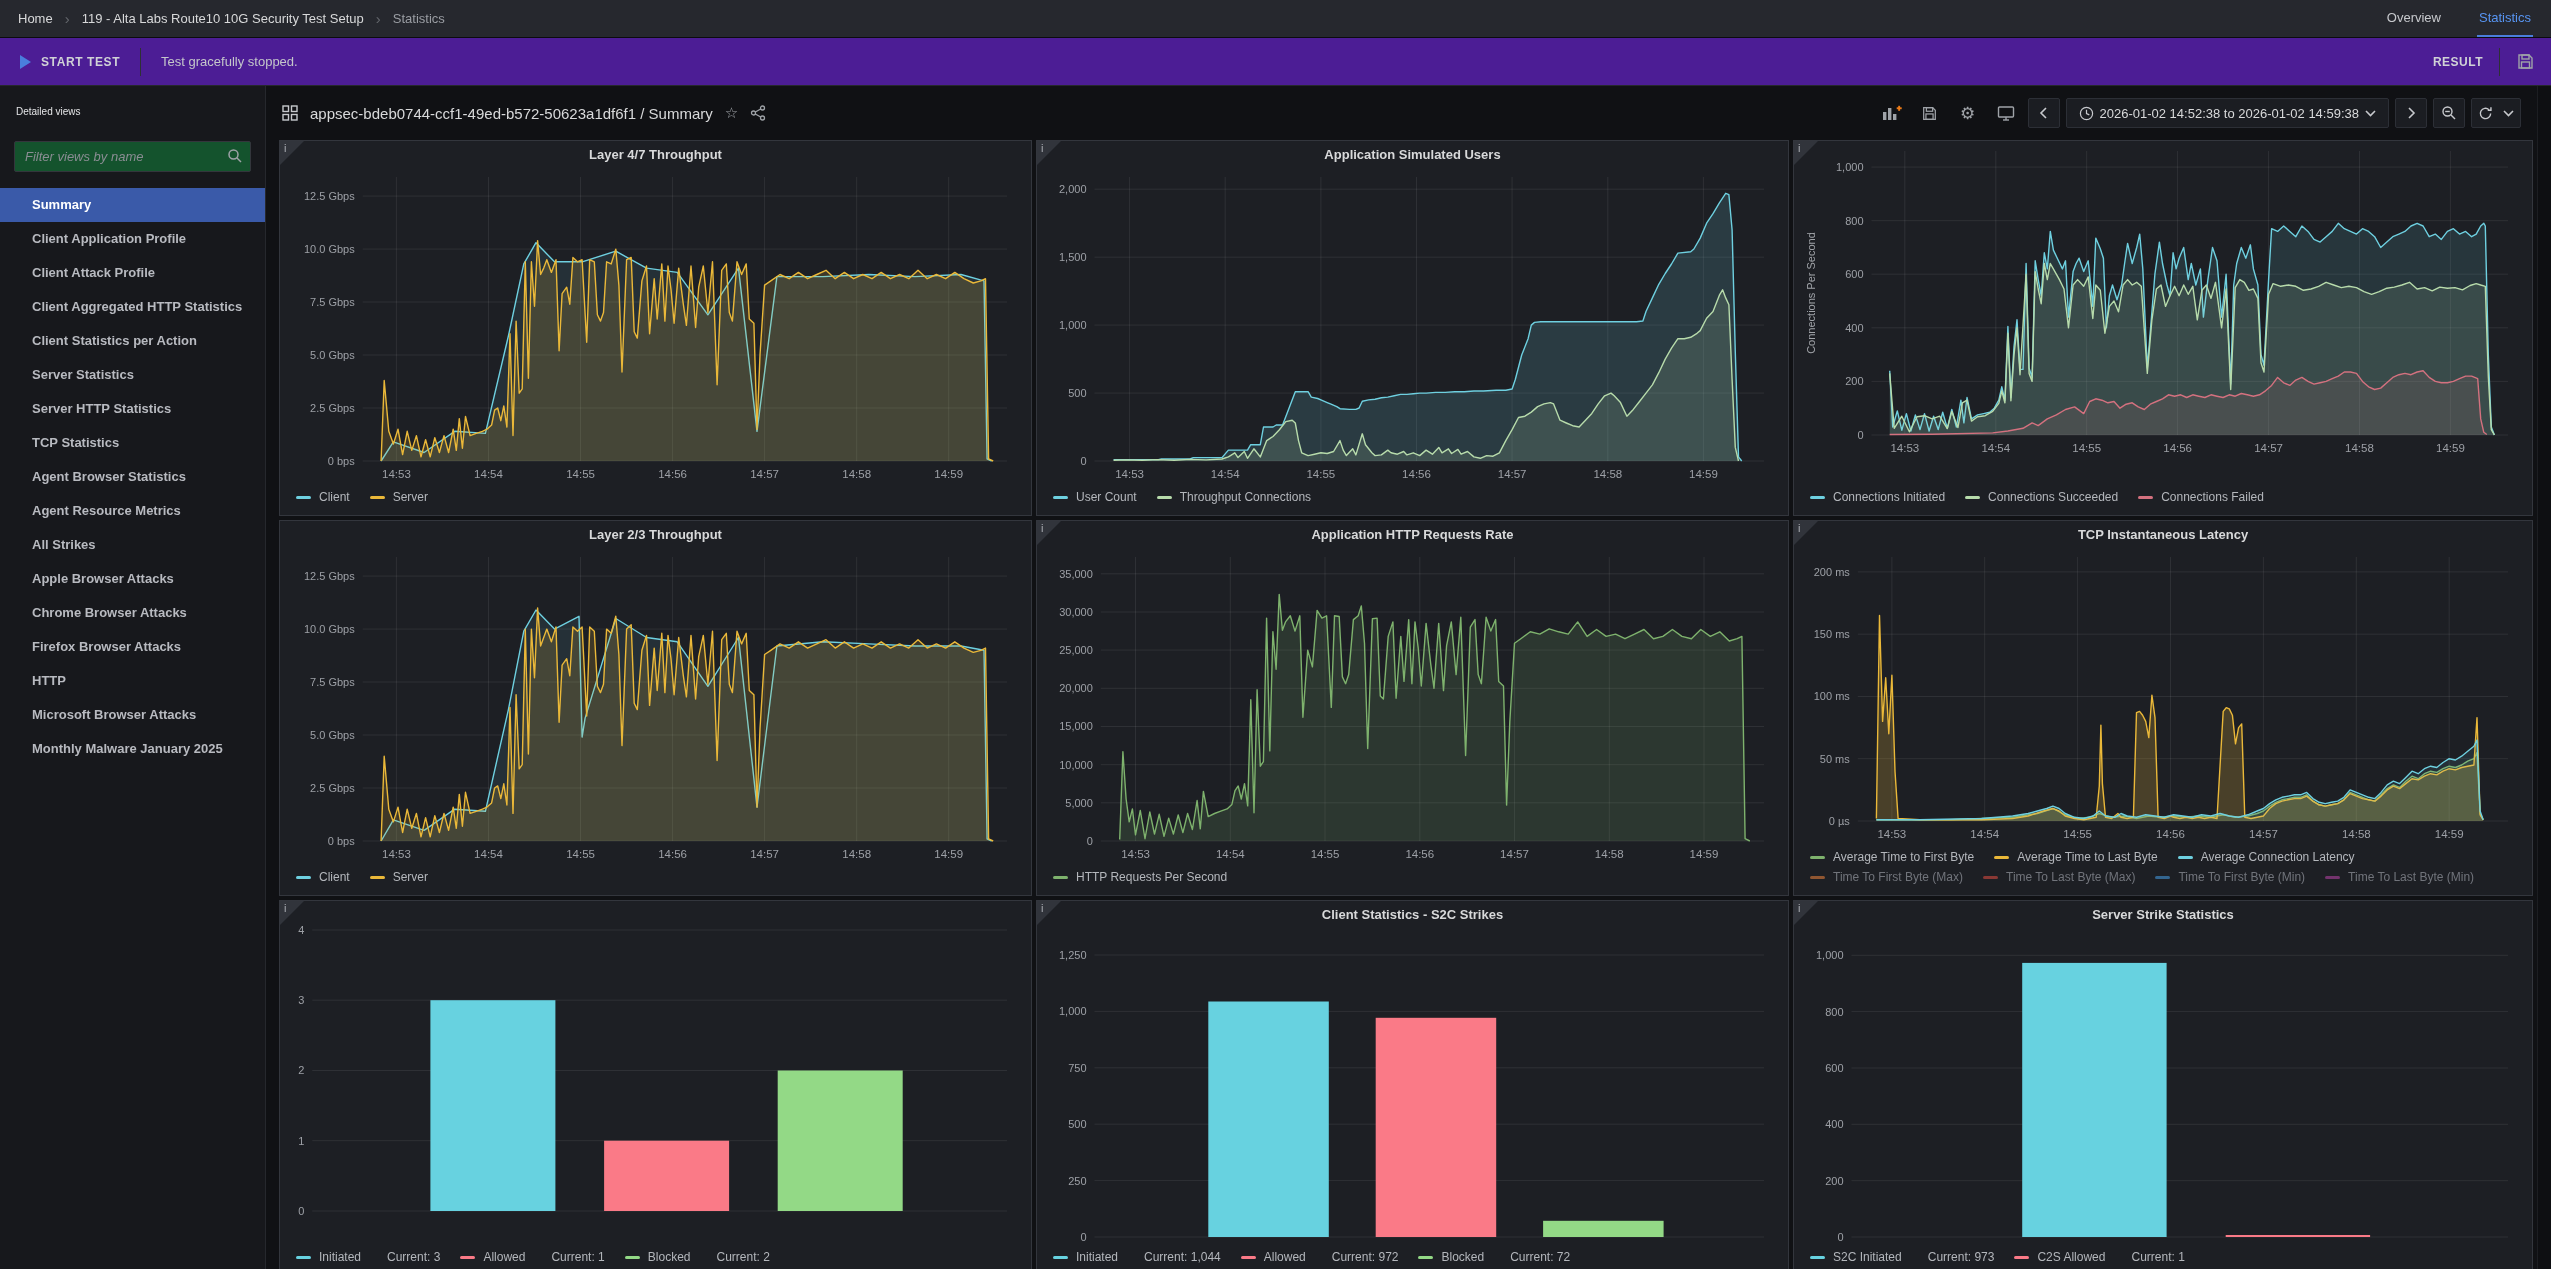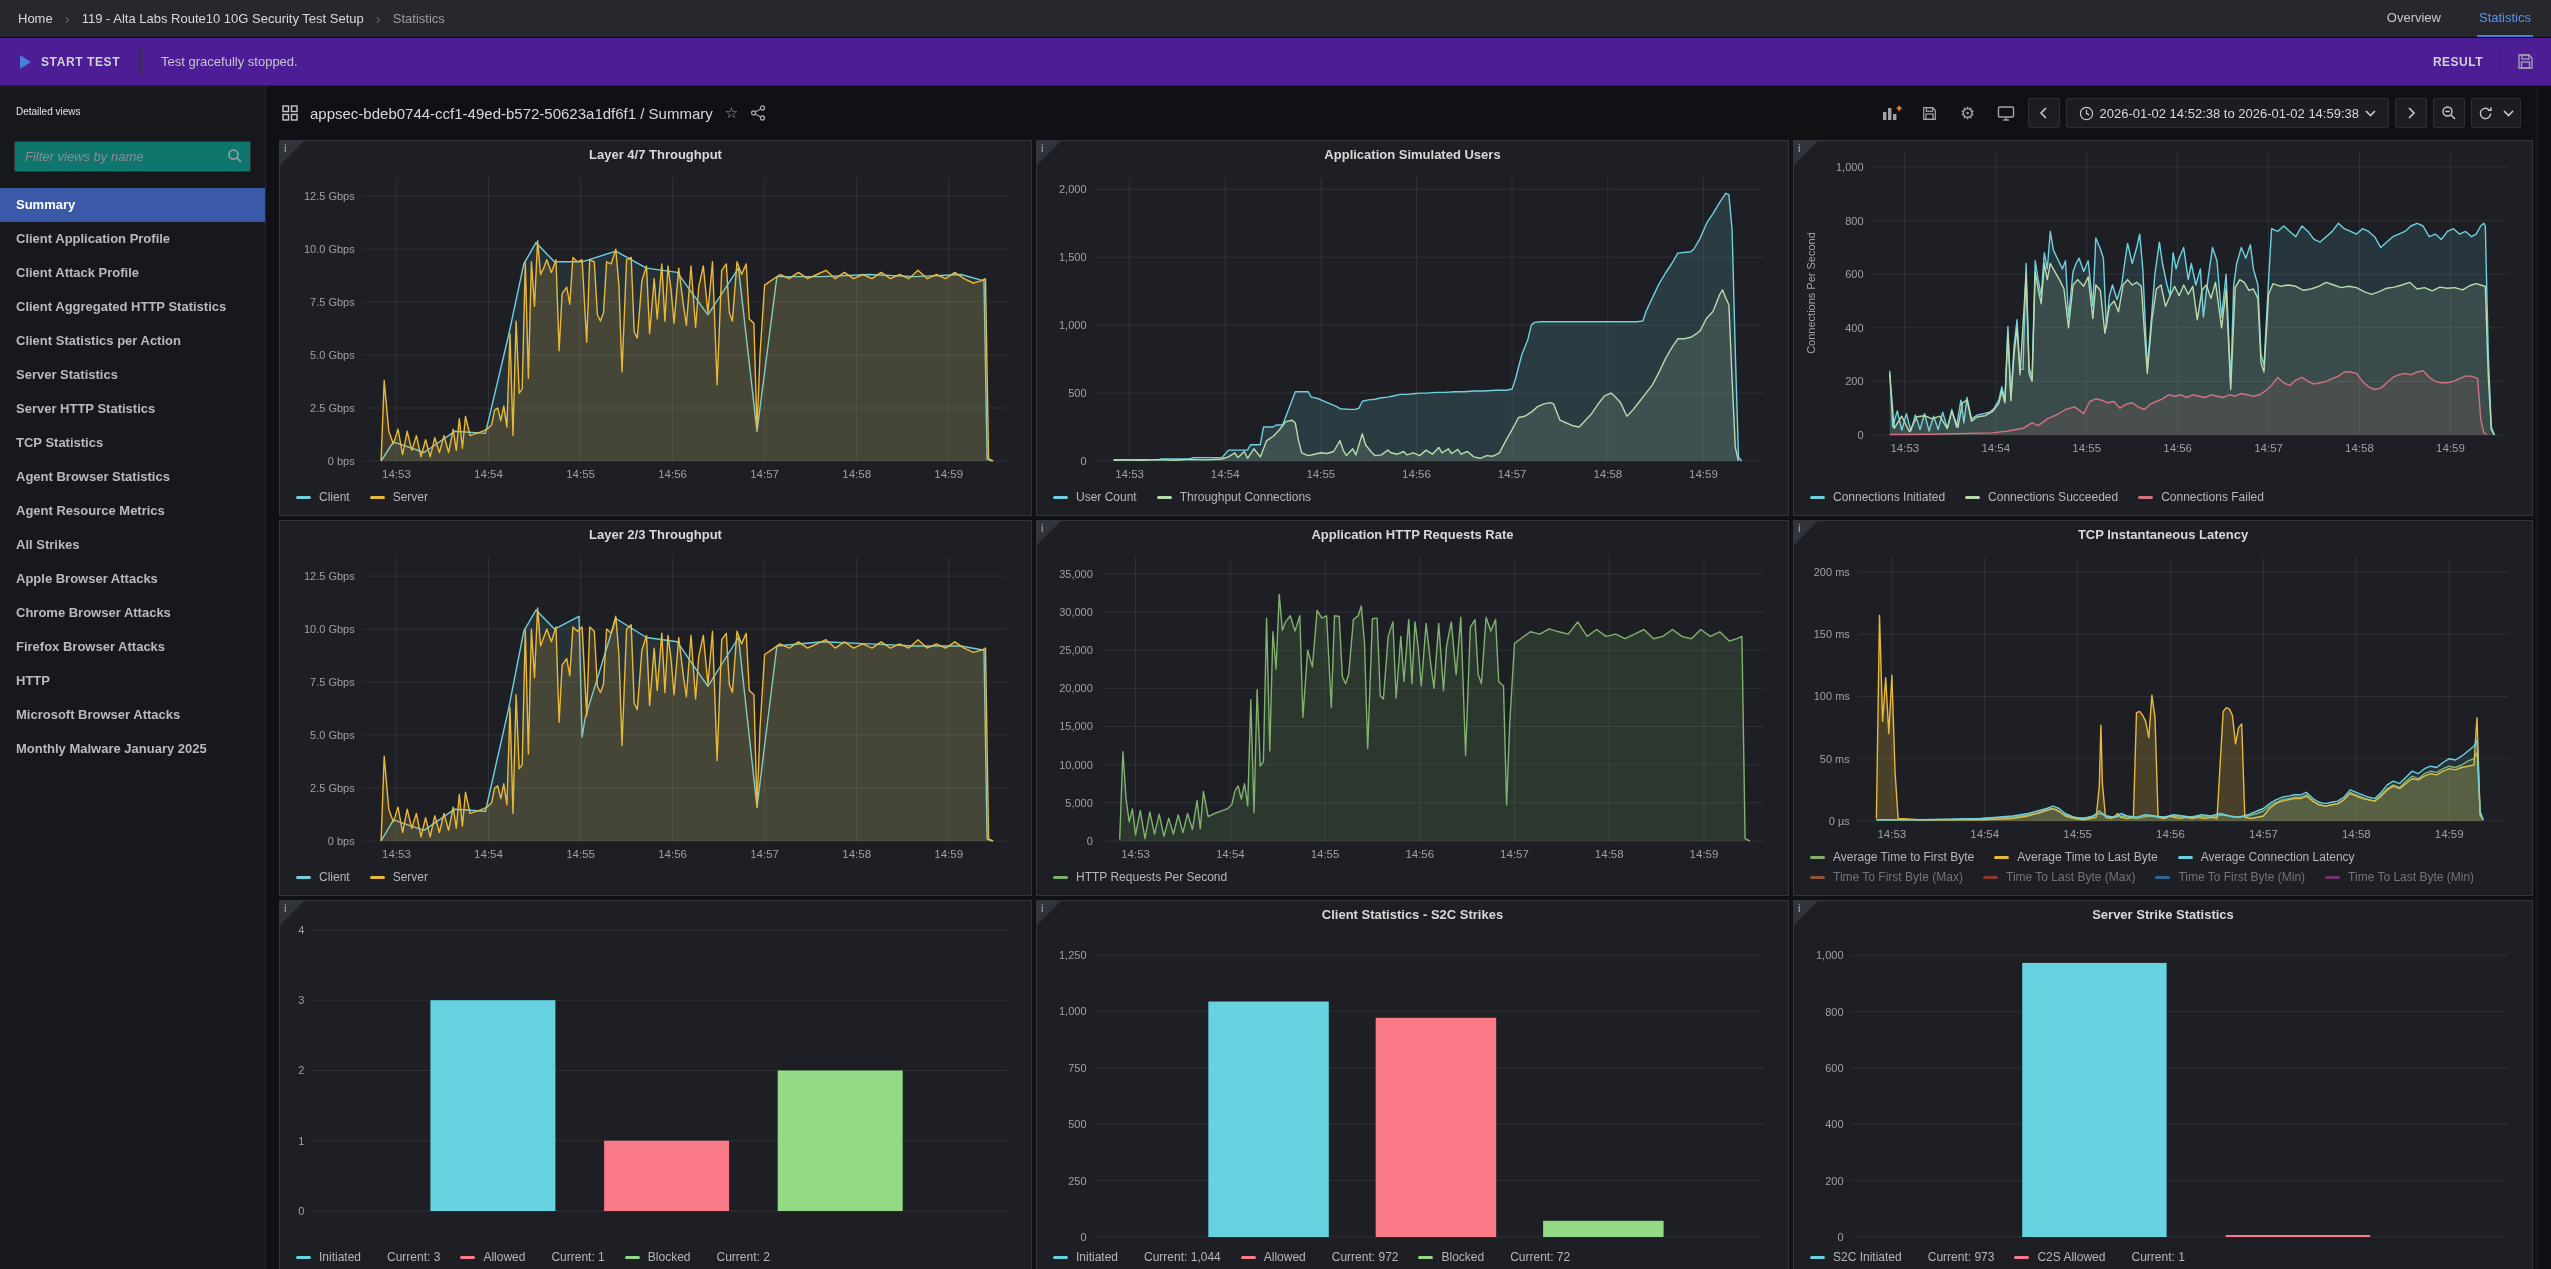--- a/index.html
+++ b/index.html
@@ -31,26 +31,26 @@
   .status-text { padding:0 20px; color:#c4c6ca; }
   .actionbar-right { margin-left:auto; display:flex; align-items:center; gap:16px; padding-right:16px; }
   .result-label { font-weight:bold; font-size:12px; letter-spacing:.5px; color:#d0d2d6; cursor:pointer; }
   .icon-btn { display:flex; align-items:center; justify-content:center; color:#9fa3a8; cursor:pointer; }
   
   .layout { display:flex; height:1183px; }
   .sidebar { width:266px; background:#17181c; border-right:1px solid #26282d;
     padding-top:14px; flex:none; }
   .sidebar-title { font-size:10px; font-weight:normal; color:#e3e4e6; padding:6px 16px 10px; }
   .filter-wrap { margin:14px 14px 16px; position:relative; }
-  .filter-input { width:100%; height:31px; background:#0f766e; border:1px solid #33363c;
+  .filter-input { width:100%; height:31px; background:#14532d; border:1px solid #33363c;
     border-radius:2px; color:#c7c9cd; font-style:italic; font-size:13px;
     padding:0 30px 0 10px; font-family:"Liberation Sans",sans-serif; }
   .filter-input::placeholder { color:#8a8d93; font-style:italic; }
   .filter-search { position:absolute; right:8px; top:7px; }
-  .view-item { height:34px; line-height:34px; padding-left:16px; color:#b8bac0;
+  .view-item { height:34px; line-height:34px; padding-left:32px; color:#b8bac0;
     font-weight:bold; font-size:13px; cursor:pointer; white-space:nowrap; }
   .view-item.selected { background:#3a5aa9; color:#ffffff; }
   
   .main { flex:1; background:#101114; overflow:hidden; position:relative; }
   .dashheader { height:54px; display:flex; align-items:center; padding:0 16px; }
   .dash-left { display:flex; align-items:center; gap:12px; }
   .dash-title { font-size:15px; color:#d8d9da; }
   .star { font-size:15px; color:#9fa3a8; cursor:pointer; }
   .dash-right { margin-left:auto; display:flex; align-items:center; gap:6px; }
   .tbtn { height:30px; min-width:32px; padding:0 6px; display:flex; align-items:center;

